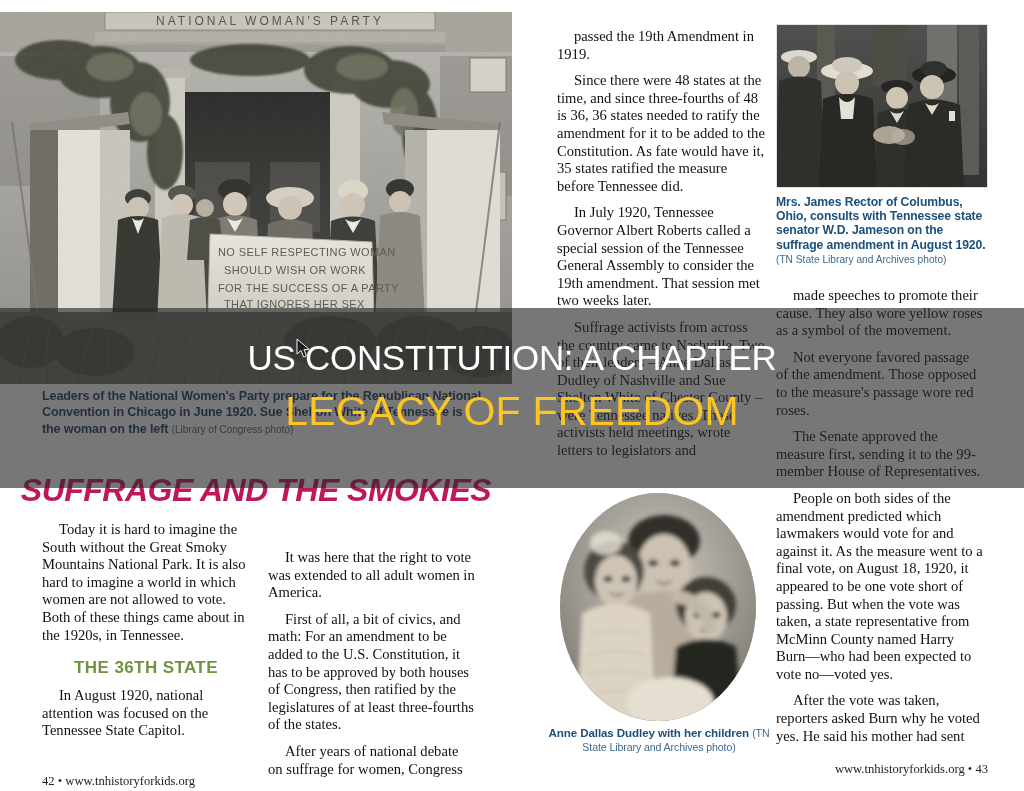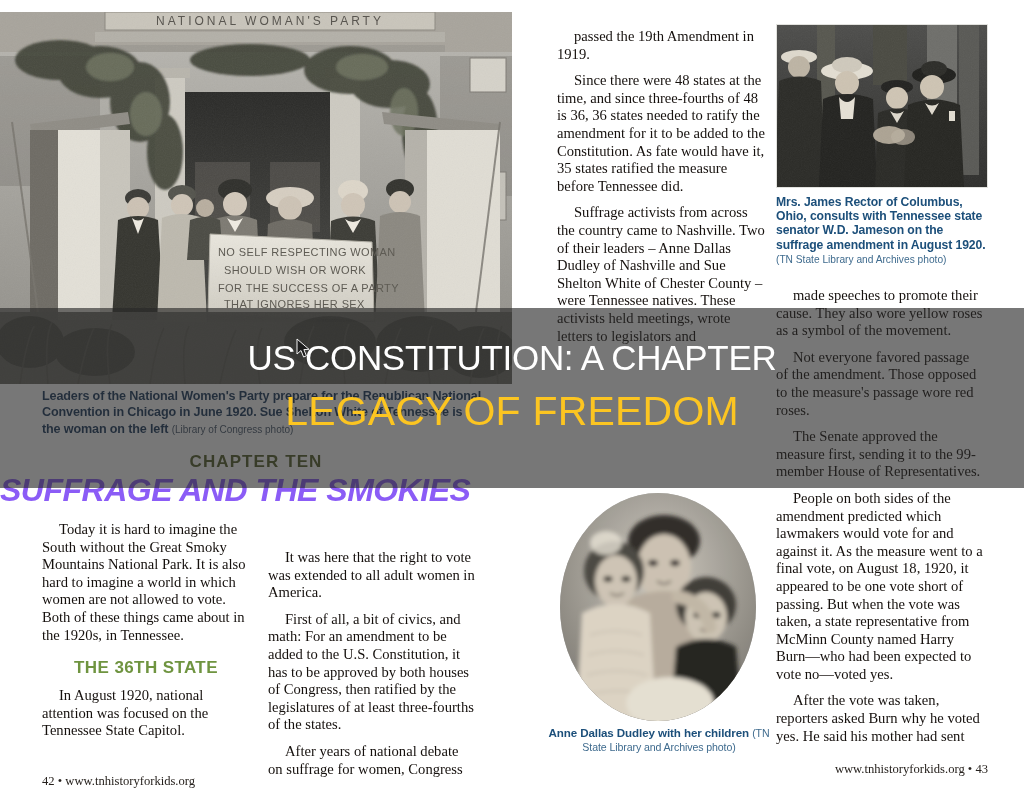--- a/index.html
+++ b/index.html
@@ -46,27 +46,27 @@
     position: absolute; left: 0; top: 440px; width: 512px;
     text-align: center;
     font-family: "Liberation Sans", sans-serif;
     font-weight: bold;
     font-size: 17px;
     letter-spacing: 1.1px;
     color: #56612c;
   }
   .chapter-title {
     position: absolute; left: 0; top: 460px; width: 512px;
-    text-align: left;
+    text-align: center;
     font-family: "Liberation Sans", sans-serif;
     font-weight: bold;
     font-style: italic;
     font-size: 32px;
     letter-spacing: -0.5px;
-    color: #8b5cf6;
+    color: #be185d;
   }
 
   .lp-col { position: absolute; top: 509px; width: 208px; }
   .lp-col.c1 { left: 42px; }
   .lp-col.c2 { left: 268px; margin-top: 28px; }
 
   .body-p {
     font-family: "Liberation Serif", serif;
     font-size: 14.6px;
     line-height: 17.6px;
@@ -353,21 +353,20 @@
         </g>
         <rect width="512" height="372" filter="url(#grain)" fill="transparent" opacity="0.5"></rect>
       </svg>
     </div>
 
     <div class="caption-main">
       <span>Leaders of the National Women's Party prepare for the Republican National Convention in Chicago in June 1920. Sue Shelton White of Tennessee is the woman on the left</span>
       <span class="caption-credit">(Library of Congress photo)</span>
     </div>
 
-    <div class="chapter-label">CHAPTER TEN</div>
     <div class="chapter-title">SUFFRAGE AND THE SMOKIES</div>
 
     <div class="lp-col c1">
       <p class="body-p">Today it is hard to imagine the South without the Great Smoky Mountains National Park. It is also hard to imagine a world in which women are not allowed to vote. Both of these things came about in the 1920s, in Tennessee.</p>
       <h3 class="subhead">THE 36TH STATE</h3>
       <p class="body-p">In August 1920, national attention was focused on the Tennessee State Capitol.</p>
     </div>
 
     <div class="lp-col c2">
       <p class="body-p">It was here that the right to vote was extended to all adult women in America.</p>
@@ -376,20 +375,21 @@
     </div>
 
     <div class="folio left">42 • www.tnhistoryforkids.org</div>
   </div>
 
   <div class="right-page">
 
     <div class="rp-col c1">
       <p class="body-p">passed the 19th Amendment in 1919.</p>
       <p class="body-p">Since there were 48 states at the time, and since three-fourths of 48 is 36, 36 states needed to ratify the amendment for it to be added to the Constitution. As fate would have it, 35 states ratified the measure before Tennessee did.</p>
+      <p class="body-p">In July 1920, Tennessee Governor Albert Roberts called a special session of the Tennessee General Assembly to consider the 19th amendment. That session met two weeks later.</p>
       <p class="body-p">Suffrage activists from across the country came to Nashville. Two of their leaders – Anne Dallas Dudley of Nashville and Sue Shelton White of Chester County – were Tennessee natives. These activists held meetings, wrote letters to legislators and</p>
     </div>
 
     <div class="photo-rect">
       <svg viewBox="0 0 210 162" preserveAspectRatio="none" aria-hidden="true">
         <defs>
           <linearGradient id="bg2" x1="0" y1="0" x2="0" y2="1">
             <stop offset="0%" stop-color="#4d4d4b"></stop>
               <stop offset="100%" stop-color="#2e2e2c"></stop>
           </linearGradient>

